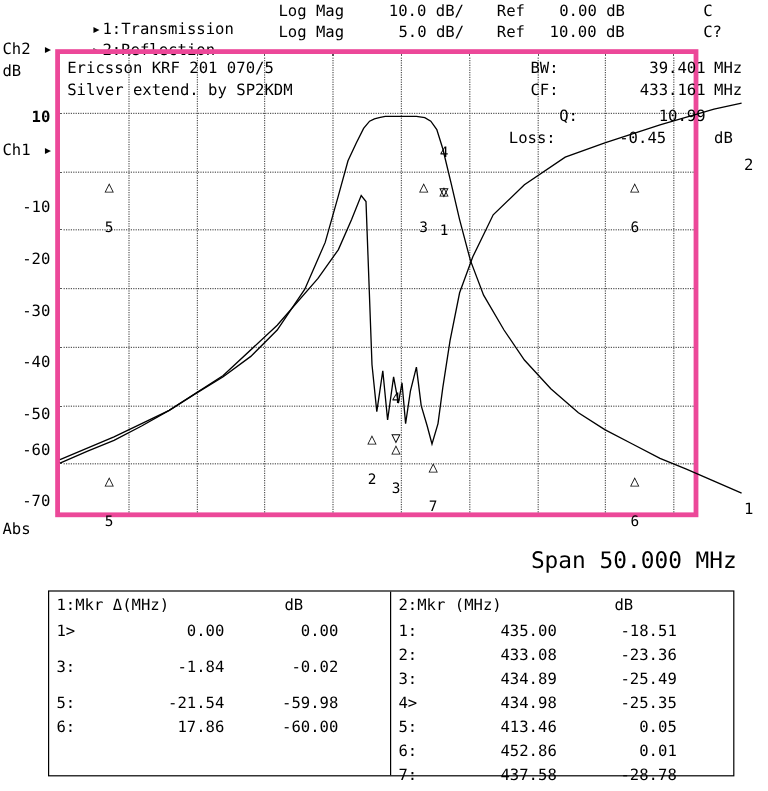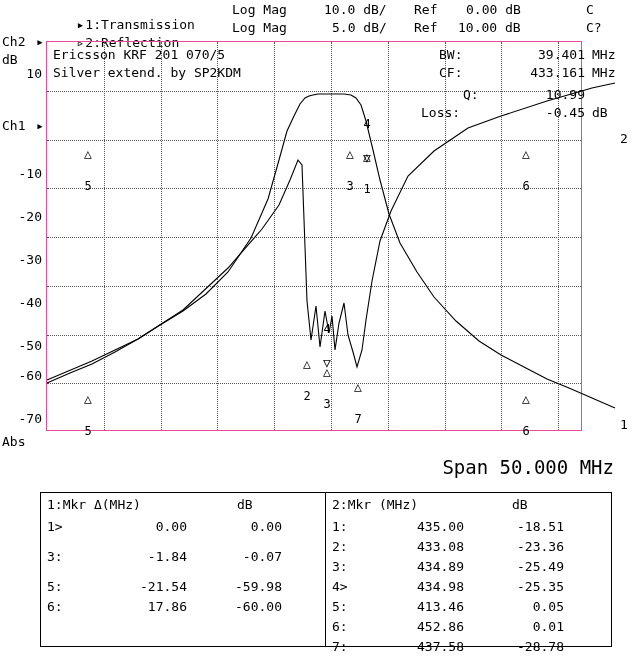--- a/index.html
+++ b/index.html
@@ -49,21 +49,21 @@
   .right-2 { position: absolute; left: 620px; top: 131px; font-size: 13px; }
   .right-1 { position: absolute; left: 620px; top: 417px; font-size: 13px; }
 
   
   .graticule {
     position: absolute;
     left: 46px;
     top: 41px;
     width: 536px;
     height: 390px;
-    border: 1px solid #ec4899;
+    border: 4px solid #ec4899;
     box-sizing: border-box;
   }
   .grid-h {
     position: absolute;
     left: 0; width: 100%;
     height: 0;
     border-top: 1px dotted #555;
   }
   .grid-v {
     position: absolute;
@@ -174,21 +174,21 @@
 
   <div class="left-label ch2-lbl">Ch2</div>
   <div class="ch2-arrow">▸</div>
   <div class="left-label db-lbl">dB</div>
   <div class="left-label ch1-lbl">Ch1</div>
   <div class="ch1-arrow">▸</div>
   <div class="left-label abs-lbl">Abs</div>
   <div class="right-2">2</div>
   <div class="right-1">1</div>
 
-  <div class="ytick" style="top:66px;">10</div>
+  <div class="ytick" style="top:91px;font-weight:bold;">10</div>
   <div class="ytick" style="top:166px;">-10</div>
   <div class="ytick" style="top:209px;">-20</div>
   <div class="ytick" style="top:252px;">-30</div>
   <div class="ytick" style="top:295px;">-40</div>
   <div class="ytick" style="top:338px;">-50</div>
   <div class="ytick" style="top:368px;">-60</div>
   <div class="ytick" style="top:411px;">-70</div>
 
   <div class="graticule">
 
@@ -221,21 +221,21 @@
     <div class="hdr" style="left:6px; top:23px;">Silver extend. by SP2KDM</div>
     <div class="hdr" style="left:392px; top:5px;">BW:</div>
     <div class="hdr" style="left:466px; top:5px; width:72px; text-align:right;">39.401</div>
     <div class="hdr" style="left:545px; top:5px;">MHz</div>
     <div class="hdr" style="left:392px; top:23px;">CF:</div>
     <div class="hdr" style="left:466px; top:23px; width:72px; text-align:right;">433.161</div>
     <div class="hdr" style="left:545px; top:23px;">MHz</div>
     <div class="hdr" style="left:416px; top:45px;">Q:</div>
     <div class="hdr" style="left:466px; top:45px; width:72px; text-align:right;">10.99</div>
     <div class="hdr" style="left:374px; top:63px;">Loss:</div>
-    <div class="hdr" style="left:466px; top:63px; width:72px; text-align:right;">-0.45</div>
+    <div class="hdr" style="left:466px; top:63px; width:72px; text-align:left;">-0.45</div>
     <div class="hdr" style="left:545px; top:63px;">dB</div>
 
     <div class="mk" style="left:34px; top:84px; width:14px;">
       <span class="glyph">△</span>
       <span class="num">5</span>
     </div>
     <div class="mk" style="left:296px; top:84px; width:14px;">
       <span class="glyph">△</span>
       <span class="num">3</span>
     </div>
@@ -285,21 +285,21 @@
       <div class="trow" style="left:196px; top:4px;">dB</div>
 
       <div>
         <span class="trow" style="left:6px; top:26px;">1&gt;</span>
         <span class="trow c-v1" style="left:60px; top:26px;">0.00</span>
         <span class="trow c-v2" style="left:155px; top:26px;">0.00</span>
       </div>
       <div>
         <span class="trow" style="left:6px; top:56px;">3:</span>
         <span class="trow c-v1" style="left:60px; top:56px;">-1.84</span>
-        <span class="trow c-v2" style="left:155px; top:56px;">-0.07</span>
+        <span class="trow c-v2" style="left:155px; top:56px;">-0.02</span>
       </div>
       <div>
         <span class="trow" style="left:6px; top:86px;">5:</span>
         <span class="trow c-v1" style="left:60px; top:86px;">-21.54</span>
         <span class="trow c-v2" style="left:155px; top:86px;">-59.98</span>
       </div>
       <div>
         <span class="trow" style="left:6px; top:106px;">6:</span>
         <span class="trow c-v1" style="left:60px; top:106px;">17.86</span>
         <span class="trow c-v2" style="left:155px; top:106px;">-60.00</span>

